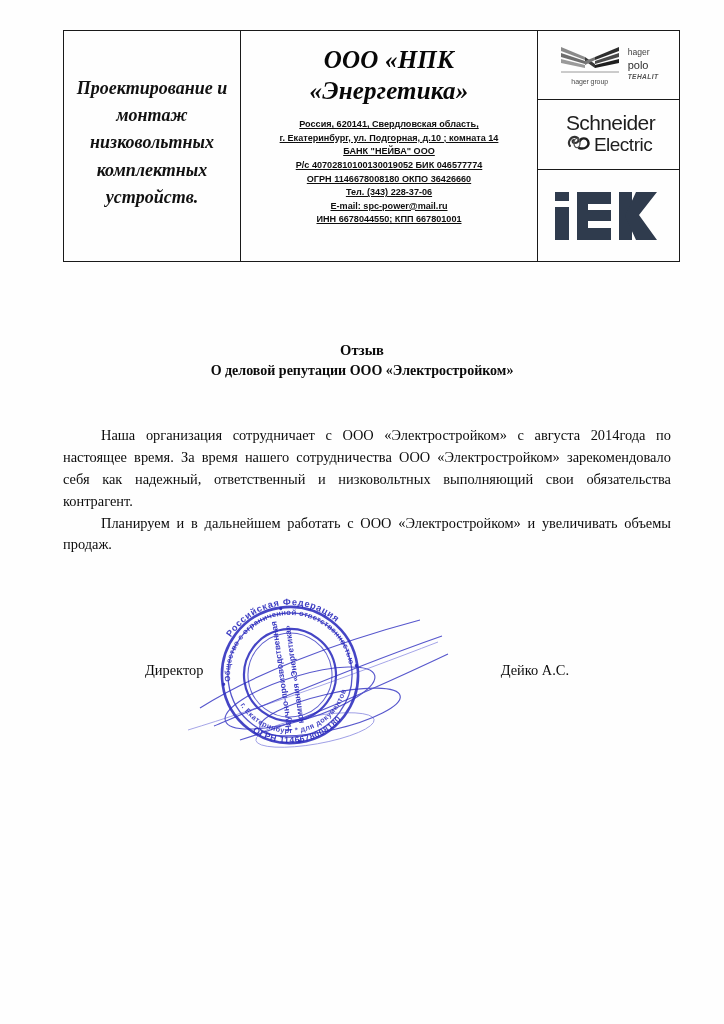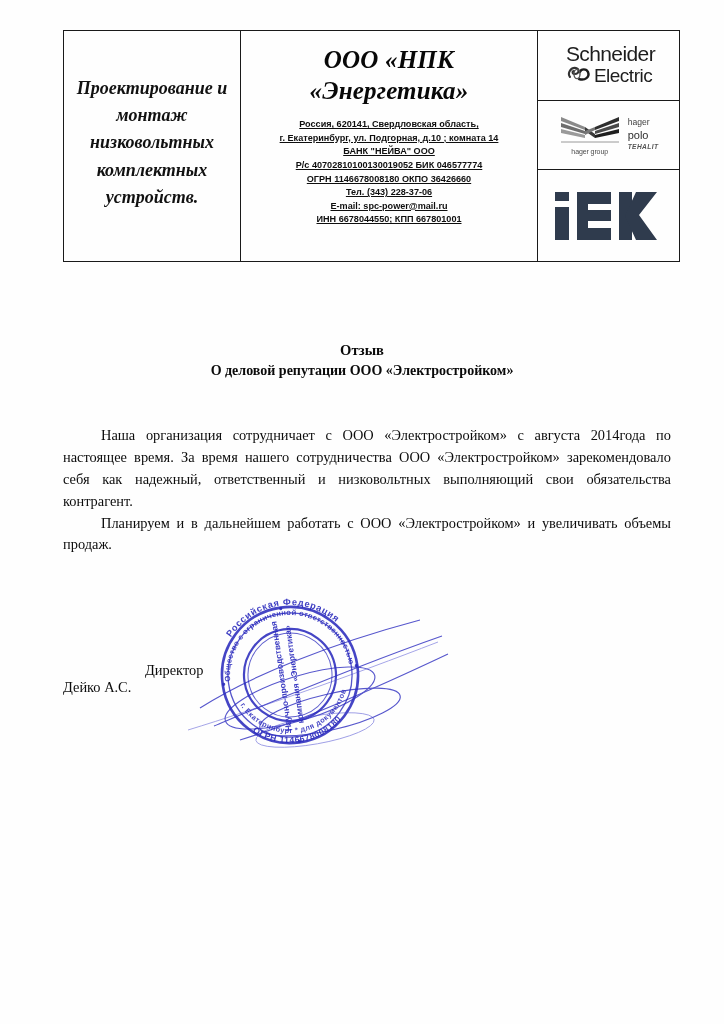--- a/index.html
+++ b/index.html
@@ -201,24 +201,23 @@
   .sig-row {
     position: absolute;
     left: 63px;
     width: 608px;
     top: 662px;
     display: flex;
     justify-content: space-between;
     font-family: "Liberation Serif", "DejaVu Serif", serif;
     font-size: 14.4px;
     color: #0c0c0c;
-    flex-direction: column;
   }
   .sig-role { margin-left: 82px; }
-  .sig-name { margin-right: 76px; }
+  .sig-name { margin-right: 102px; }
 
   
   .stamp-layer {
     position: absolute;
     left: 180px;
     top: 580px;
     width: 300px;
     height: 190px;
     pointer-events: none;
   }
@@ -251,36 +250,20 @@
         <div>БАНК "НЕЙВА" ООО</div>
         <div>Р/с 40702810100130019052  БИК 046577774</div>
         <div>ОГРН  1146678008180   ОКПО 36426660</div>
         <div>Тел. (343) 228-37-06</div>
         <div>E-mail: spc-power@mail.ru</div>
         <div>ИНН 6678044550; КПП 667801001</div>
       </div>
     </div>
 
     <div class="lh-col-right">
-
-      <div class="logo-cell c2">
-        <div class="schneider">
-          <div class="s-top">Schneider</div>
-          <div class="s-bot">
-            <span>
-              <svg width="26" height="20" viewBox="0 0 26 20" aria-hidden="true">
-                <path d="M4 13 C1 9, 5 3, 10 4 C14 5, 13 10, 9 10 C6 10, 6 7, 8 7" fill="none" stroke="#333" stroke-width="2.1" stroke-linecap="round"></path>
-                <path d="M13 15 C19 17, 24 13, 22 8 C20.5 4.5, 15 4.5, 14 8" fill="none" stroke="#1d1d1d" stroke-width="2.4" stroke-linecap="round"></path>
-                <ellipse cx="11" cy="10" rx="3" ry="4.6" fill="none" stroke="#555" stroke-width="1.4"></ellipse>
-              </svg>
-            </span>
-            <span class="s-bot-text">Electric</span>
-          </div>
-        </div>
-      </div>
 
       <div class="logo-cell c1">
         <div class="hager-wrap">
           <div class="hager-mark">
             <svg class="bowtie" width="62" height="34" viewBox="0 0 62 34" aria-hidden="true">
               <g stroke="none">
                 <polygon points="2,4 26,14 26,17 2,8" fill="#8a8a8a"></polygon>
                 <polygon points="2,10 26,18 26,21 2,14" fill="#6e6e6e"></polygon>
                 <polygon points="2,16 26,22 26,25 2,20" fill="#9a9a9a"></polygon>
                 <polygon points="36,14 60,4 60,8 36,17" fill="#2e2e2e"></polygon>
@@ -294,20 +277,36 @@
             <div class="hager-sub">hager group</div>
           </div>
           <div class="hager-words">
             <div class="w1">hager</div>
             <div class="w2">polo</div>
             <div class="w3">TEHALIT</div>
           </div>
         </div>
       </div>
 
+      <div class="logo-cell c2">
+        <div class="schneider">
+          <div class="s-top">Schneider</div>
+          <div class="s-bot">
+            <span>
+              <svg width="26" height="20" viewBox="0 0 26 20" aria-hidden="true">
+                <path d="M4 13 C1 9, 5 3, 10 4 C14 5, 13 10, 9 10 C6 10, 6 7, 8 7" fill="none" stroke="#333" stroke-width="2.1" stroke-linecap="round"></path>
+                <path d="M13 15 C19 17, 24 13, 22 8 C20.5 4.5, 15 4.5, 14 8" fill="none" stroke="#1d1d1d" stroke-width="2.4" stroke-linecap="round"></path>
+                <ellipse cx="11" cy="10" rx="3" ry="4.6" fill="none" stroke="#555" stroke-width="1.4"></ellipse>
+              </svg>
+            </span>
+            <span class="s-bot-text">Electric</span>
+          </div>
+        </div>
+      </div>
+
       <div class="logo-cell c3">
         <div>
           <svg class="iek-logo" width="112" height="56" viewBox="0 0 112 56" aria-hidden="true">
             <g fill="#2f3b4d">
               <rect x="2" y="4" width="14" height="9"></rect>
               <rect x="2" y="19" width="14" height="33"></rect>
               <rect x="24" y="4" width="34" height="12"></rect>
               <rect x="24" y="22" width="34" height="11"></rect>
               <rect x="24" y="40" width="34" height="12"></rect>
               <rect x="24" y="4" width="11" height="48"></rect>

